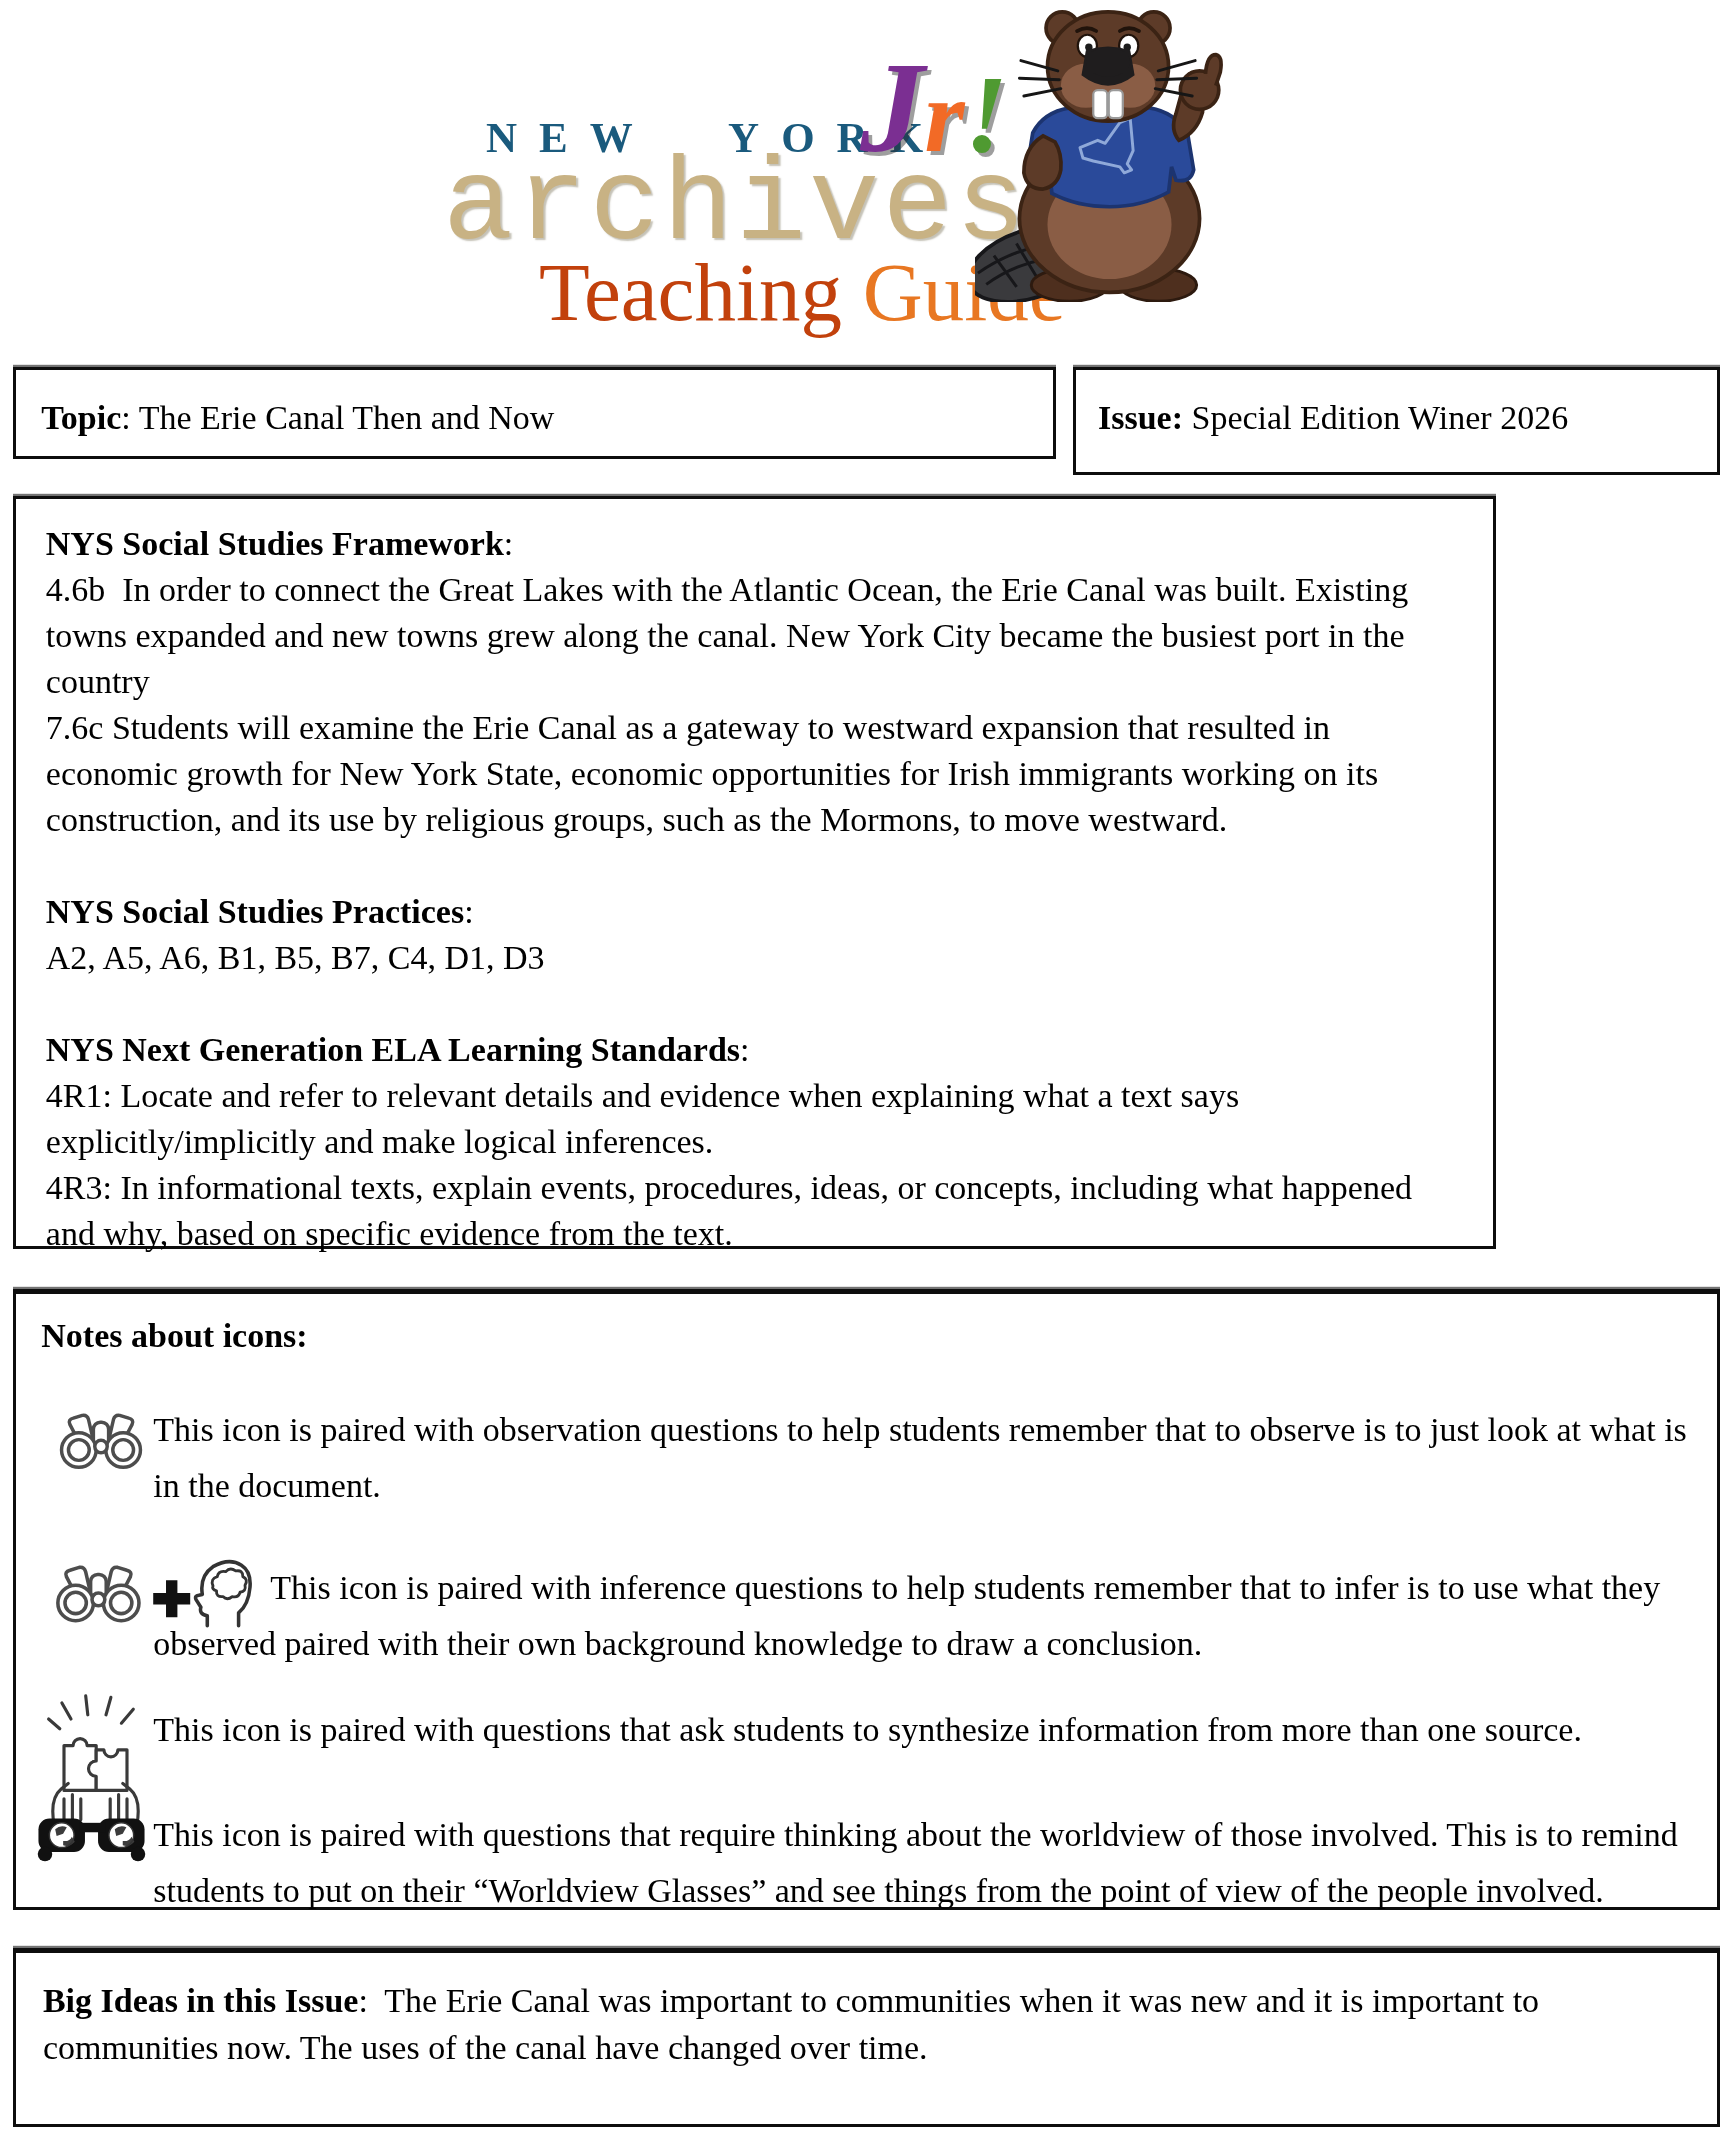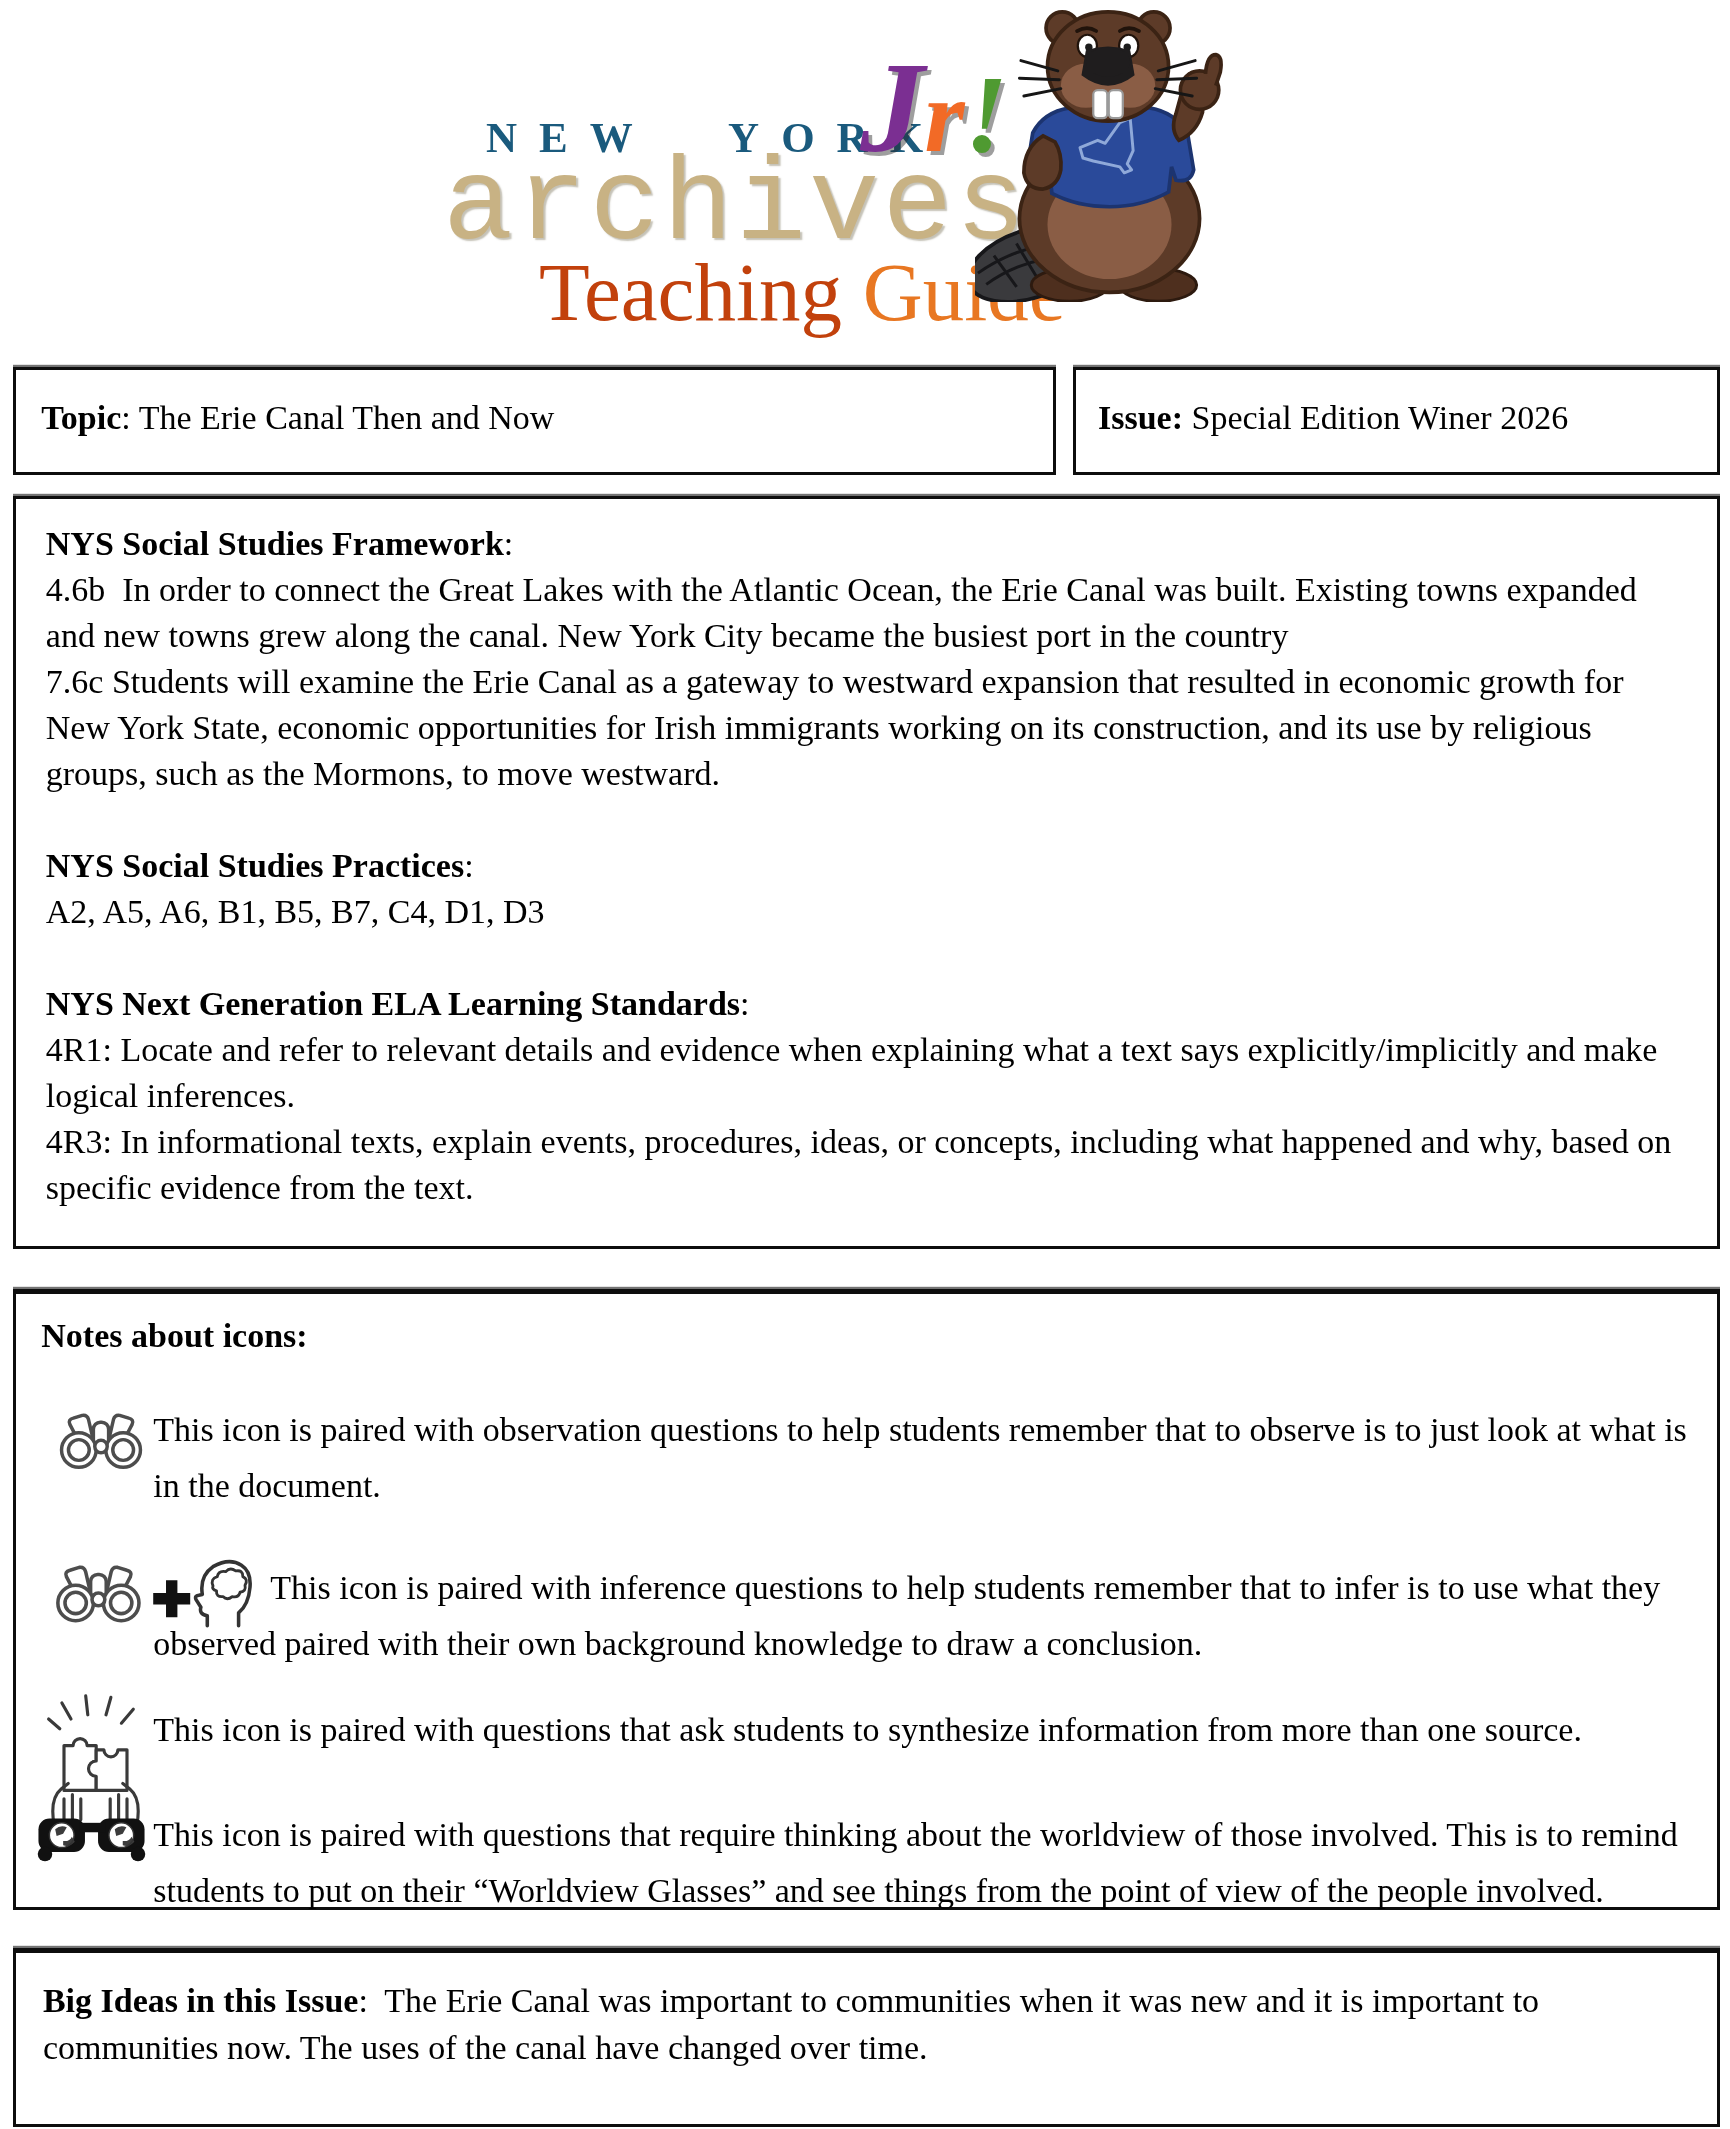--- a/index.html
+++ b/index.html
@@ -33,23 +33,23 @@
   .beaver{position:absolute;left:975px;top:3px;z-index:2;}
   .teaching-guide{
     position:absolute;left:508px;top:251px;white-space:nowrap;
     font-size:83px;line-height:83px;font-weight:normal;
   }
   .tg-teaching{color:#c2410c;margin-left:31px;}
   .tg-guide{color:#e87722;}
   
   .box{position:absolute;background:#fff;border:3px solid #0d0d0d;box-sizing:border-box;
        box-shadow:0 -2.2px 0 rgba(0,0,0,.55);}
-  .topic-box{left:13.3px;top:367px;width:1043px;height:108px;padding:25px 22px 0 25px;}
+  .topic-box{left:13.3px;top:367px;width:1043px;height:92px;padding:25px 22px 0 25px;}
   .issue-box{left:1073px;top:367px;width:647px;height:108px;padding:25px 17.7px 0 22px;}
-  .framework-box{left:13.3px;top:496px;width:1707px;height:753px;padding:22px 28px 0 29.5px;}
+  .framework-box{left:13.3px;top:496px;width:1483px;height:753px;padding:22px 28px 0 29.5px;}
   .notes-box{left:13.3px;top:1289px;width:1707px;height:621px;padding:19px 25px 0 25px;
              border-top-width:5.2px;}
   .big-ideas-box{left:13.3px;top:1948px;width:1707px;height:179px;padding:23.6px 29.5px 0 26.6px;
              border-top-width:5.2px;}
   .b{font-weight:bold;}
   .pre{white-space:pre-wrap;}
   .para{margin:0;}
   .section-gap{margin-top:46px;}
   
   .notes-heading{font-weight:bold;}

